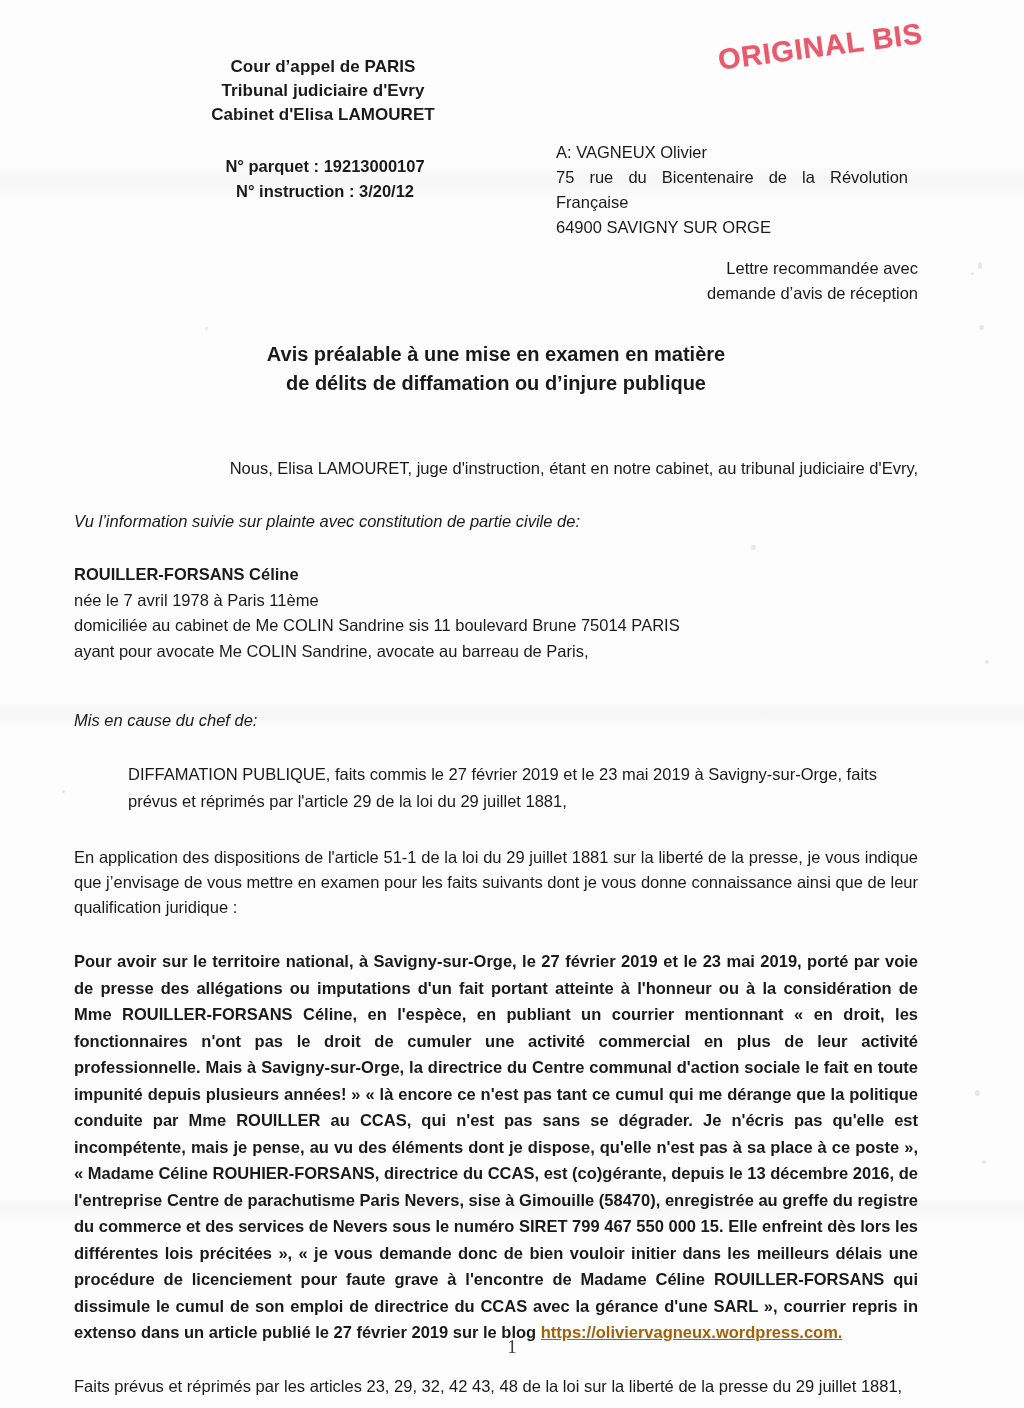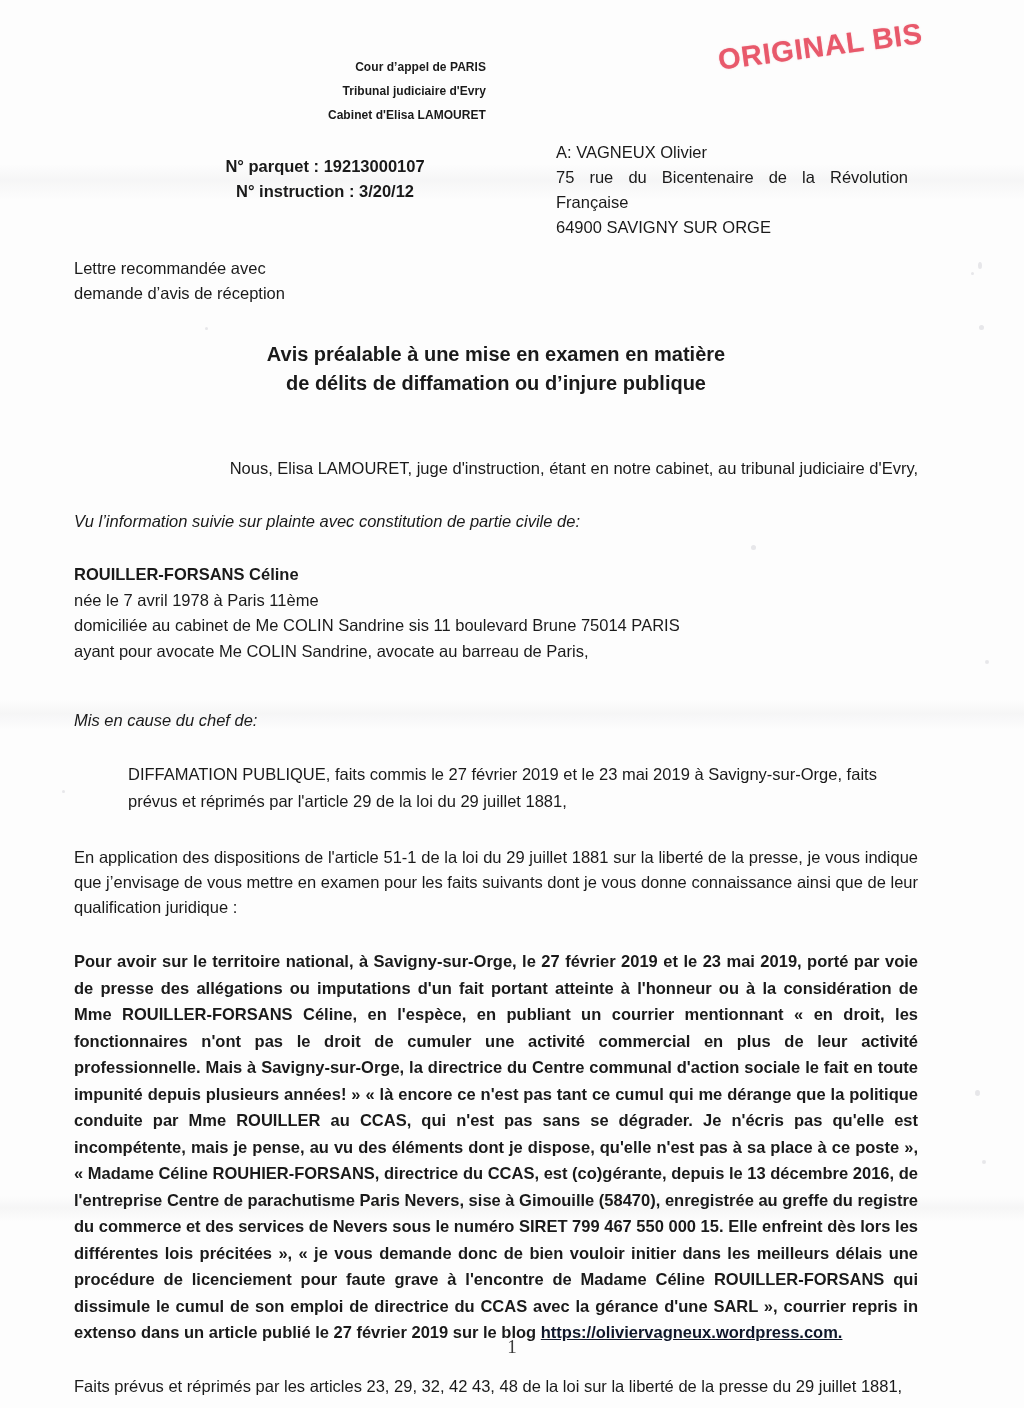--- a/index.html
+++ b/index.html
@@ -48,26 +48,26 @@
     font-size: 29px;
     letter-spacing: .7px;
     color: #e8596b;
     white-space: nowrap;
     text-shadow: 0 0 1.2px rgba(232,89,107,.55);
   }
 
   
   .court-block {
     position: absolute;
-    left: 146px;
+    left: 153px;
     top: 55px;
     width: 340px;
-    text-align: right;
-    font-weight: bold;
-    font-size: 12px;
+    text-align: center;
+    font-weight: bold;
+    font-size: 17px;
     line-height: 24px;
     letter-spacing: .05px;
   }
 
   .case-block {
     position: absolute;
     left: 155px;
     top: 154px;
     width: 340px;
     text-align: center;
@@ -95,20 +95,21 @@
     left: 74px;
     top: 256px;
     width: 844px;
     font-size: 16.5px;
     line-height: 25px;
   }
 
   .regd {
     line-height: 25px;
     margin: 0 0 34px 0;
+    text-align: right;
   }
 
   .doc-title {
     text-align: center;
     font-weight: bold;
     font-size: 20px;
     line-height: 29px;
     margin: 0 0 58px 0;
     padding: 0 22px;
   }
@@ -143,21 +144,21 @@
 
   .bold-block {
     font-weight: bold;
     text-align: justify;
     text-align-last: left;
     margin: 0 0 28px 0;
     line-height: 26.5px;
   }
   .bold-block a,
   .bold-block .url {
-    color: #0f172a;
+    color: #a16207;
     text-decoration: underline;
   }
 
   .pagenum {
     position: absolute;
     left: 0;
     top: 1336px;
     width: 1024px;
     text-align: center;
     font-family: "Liberation Serif", serif;

